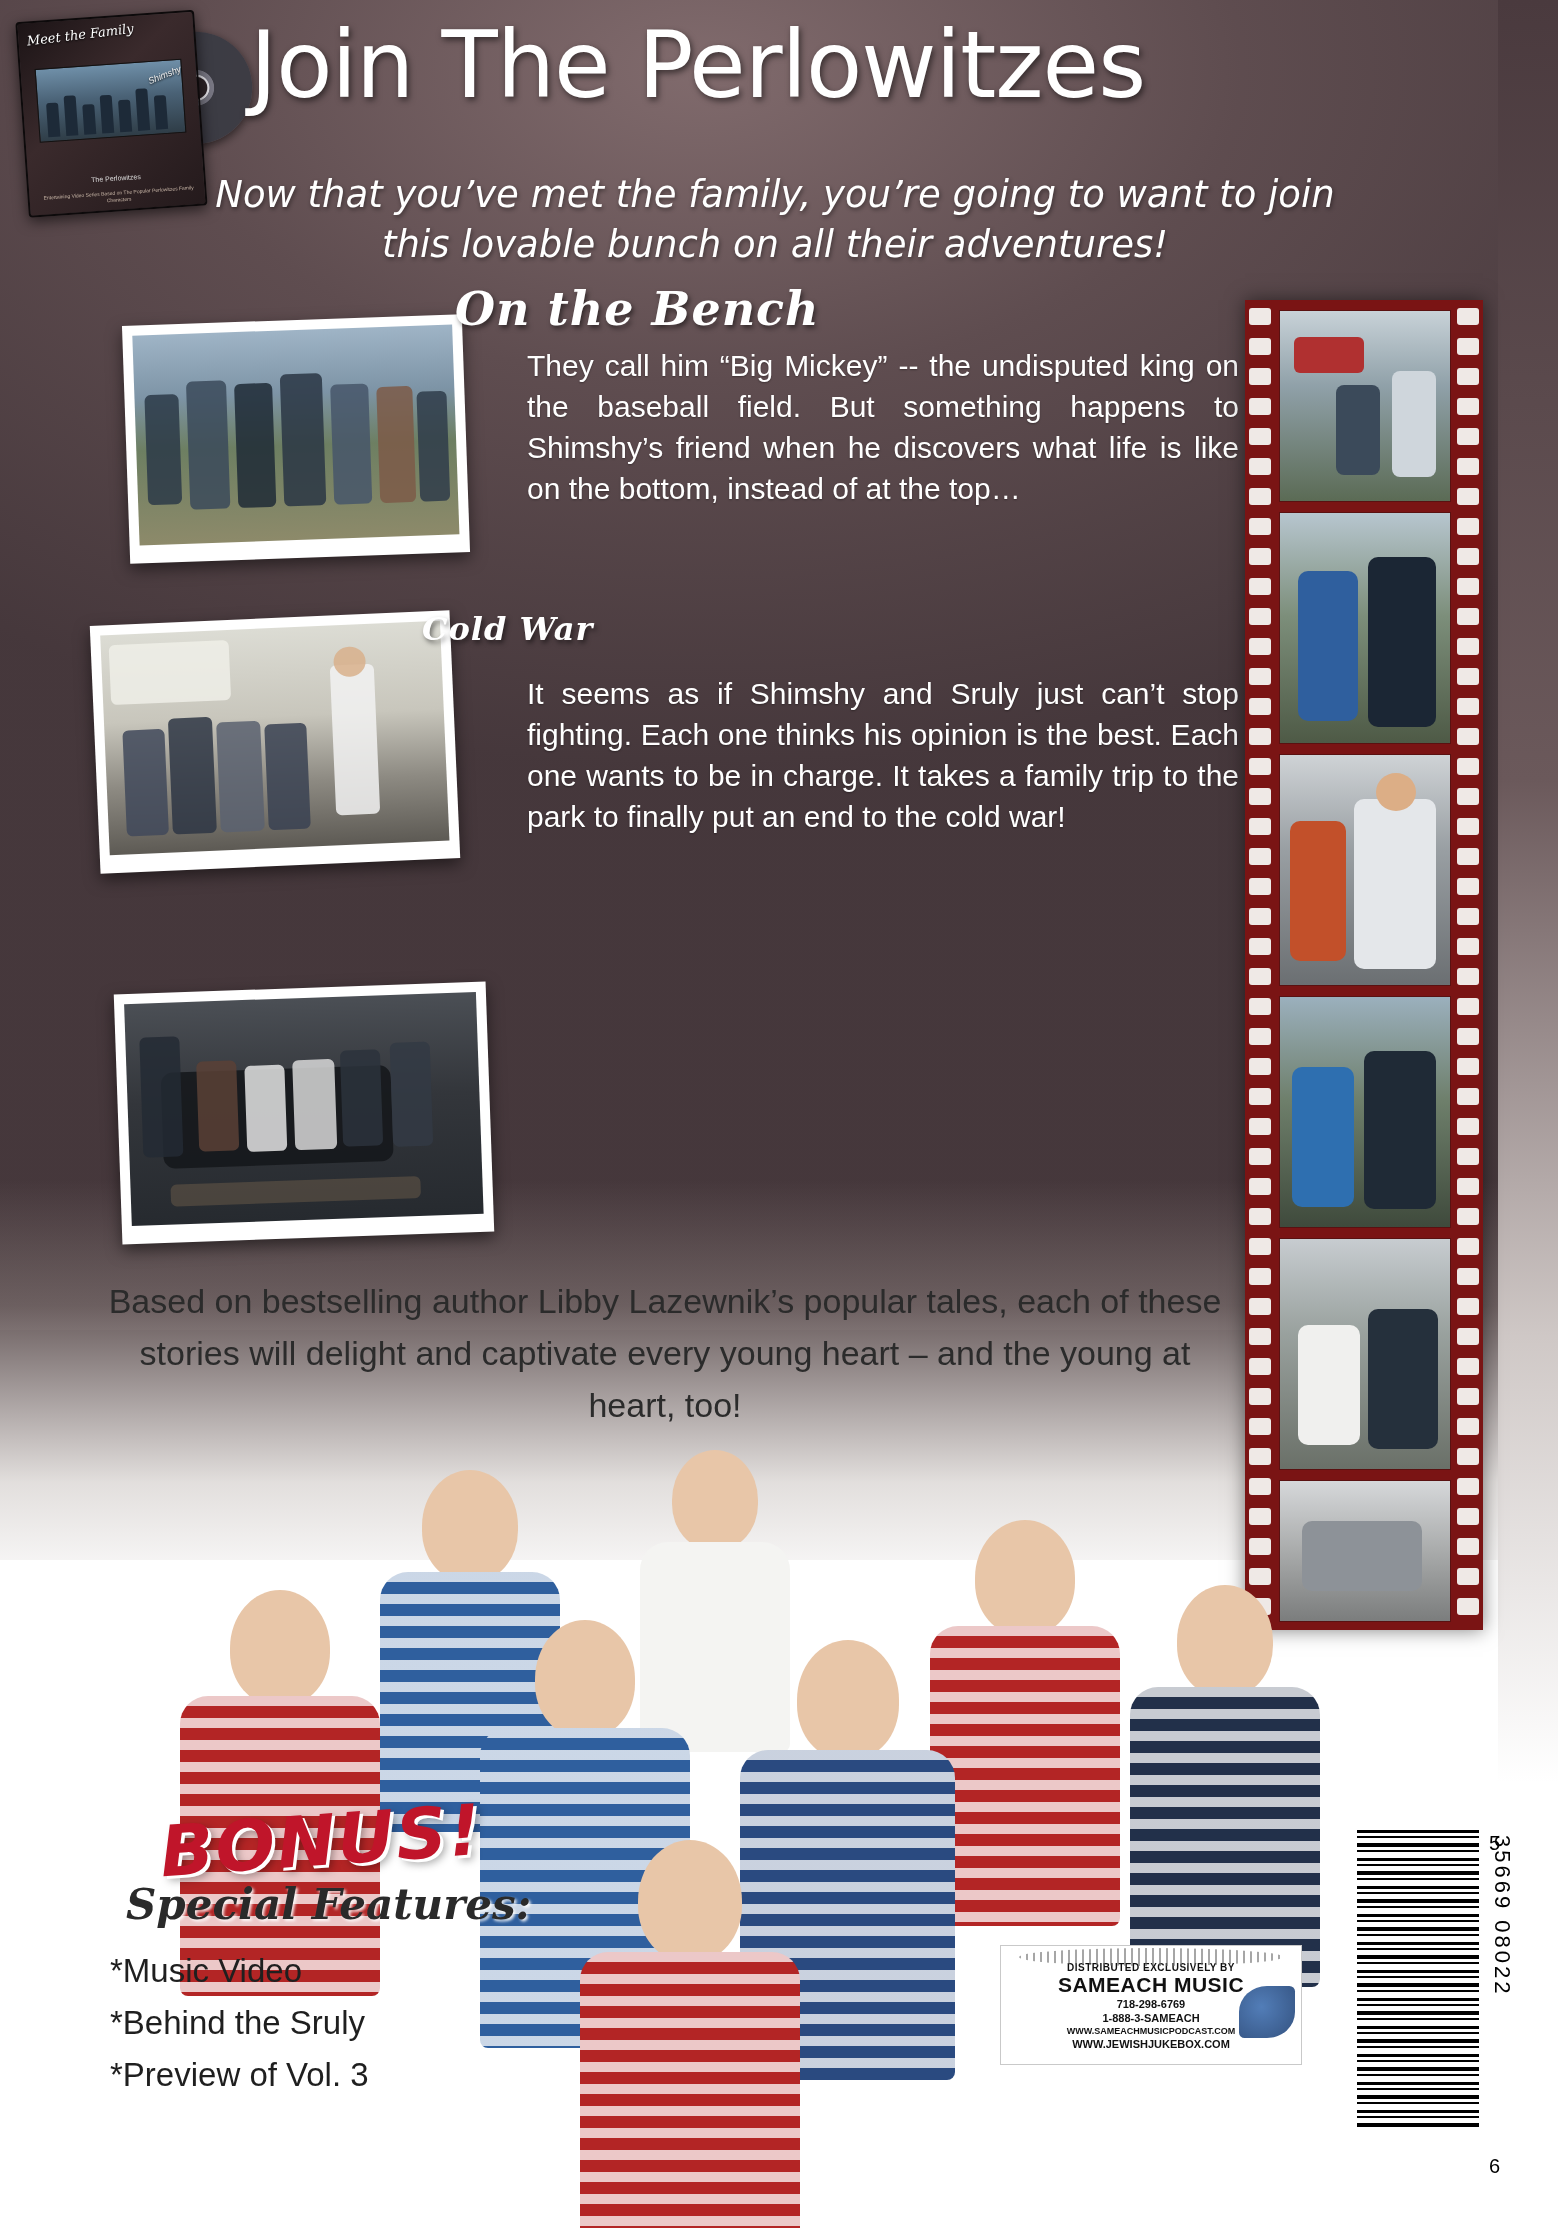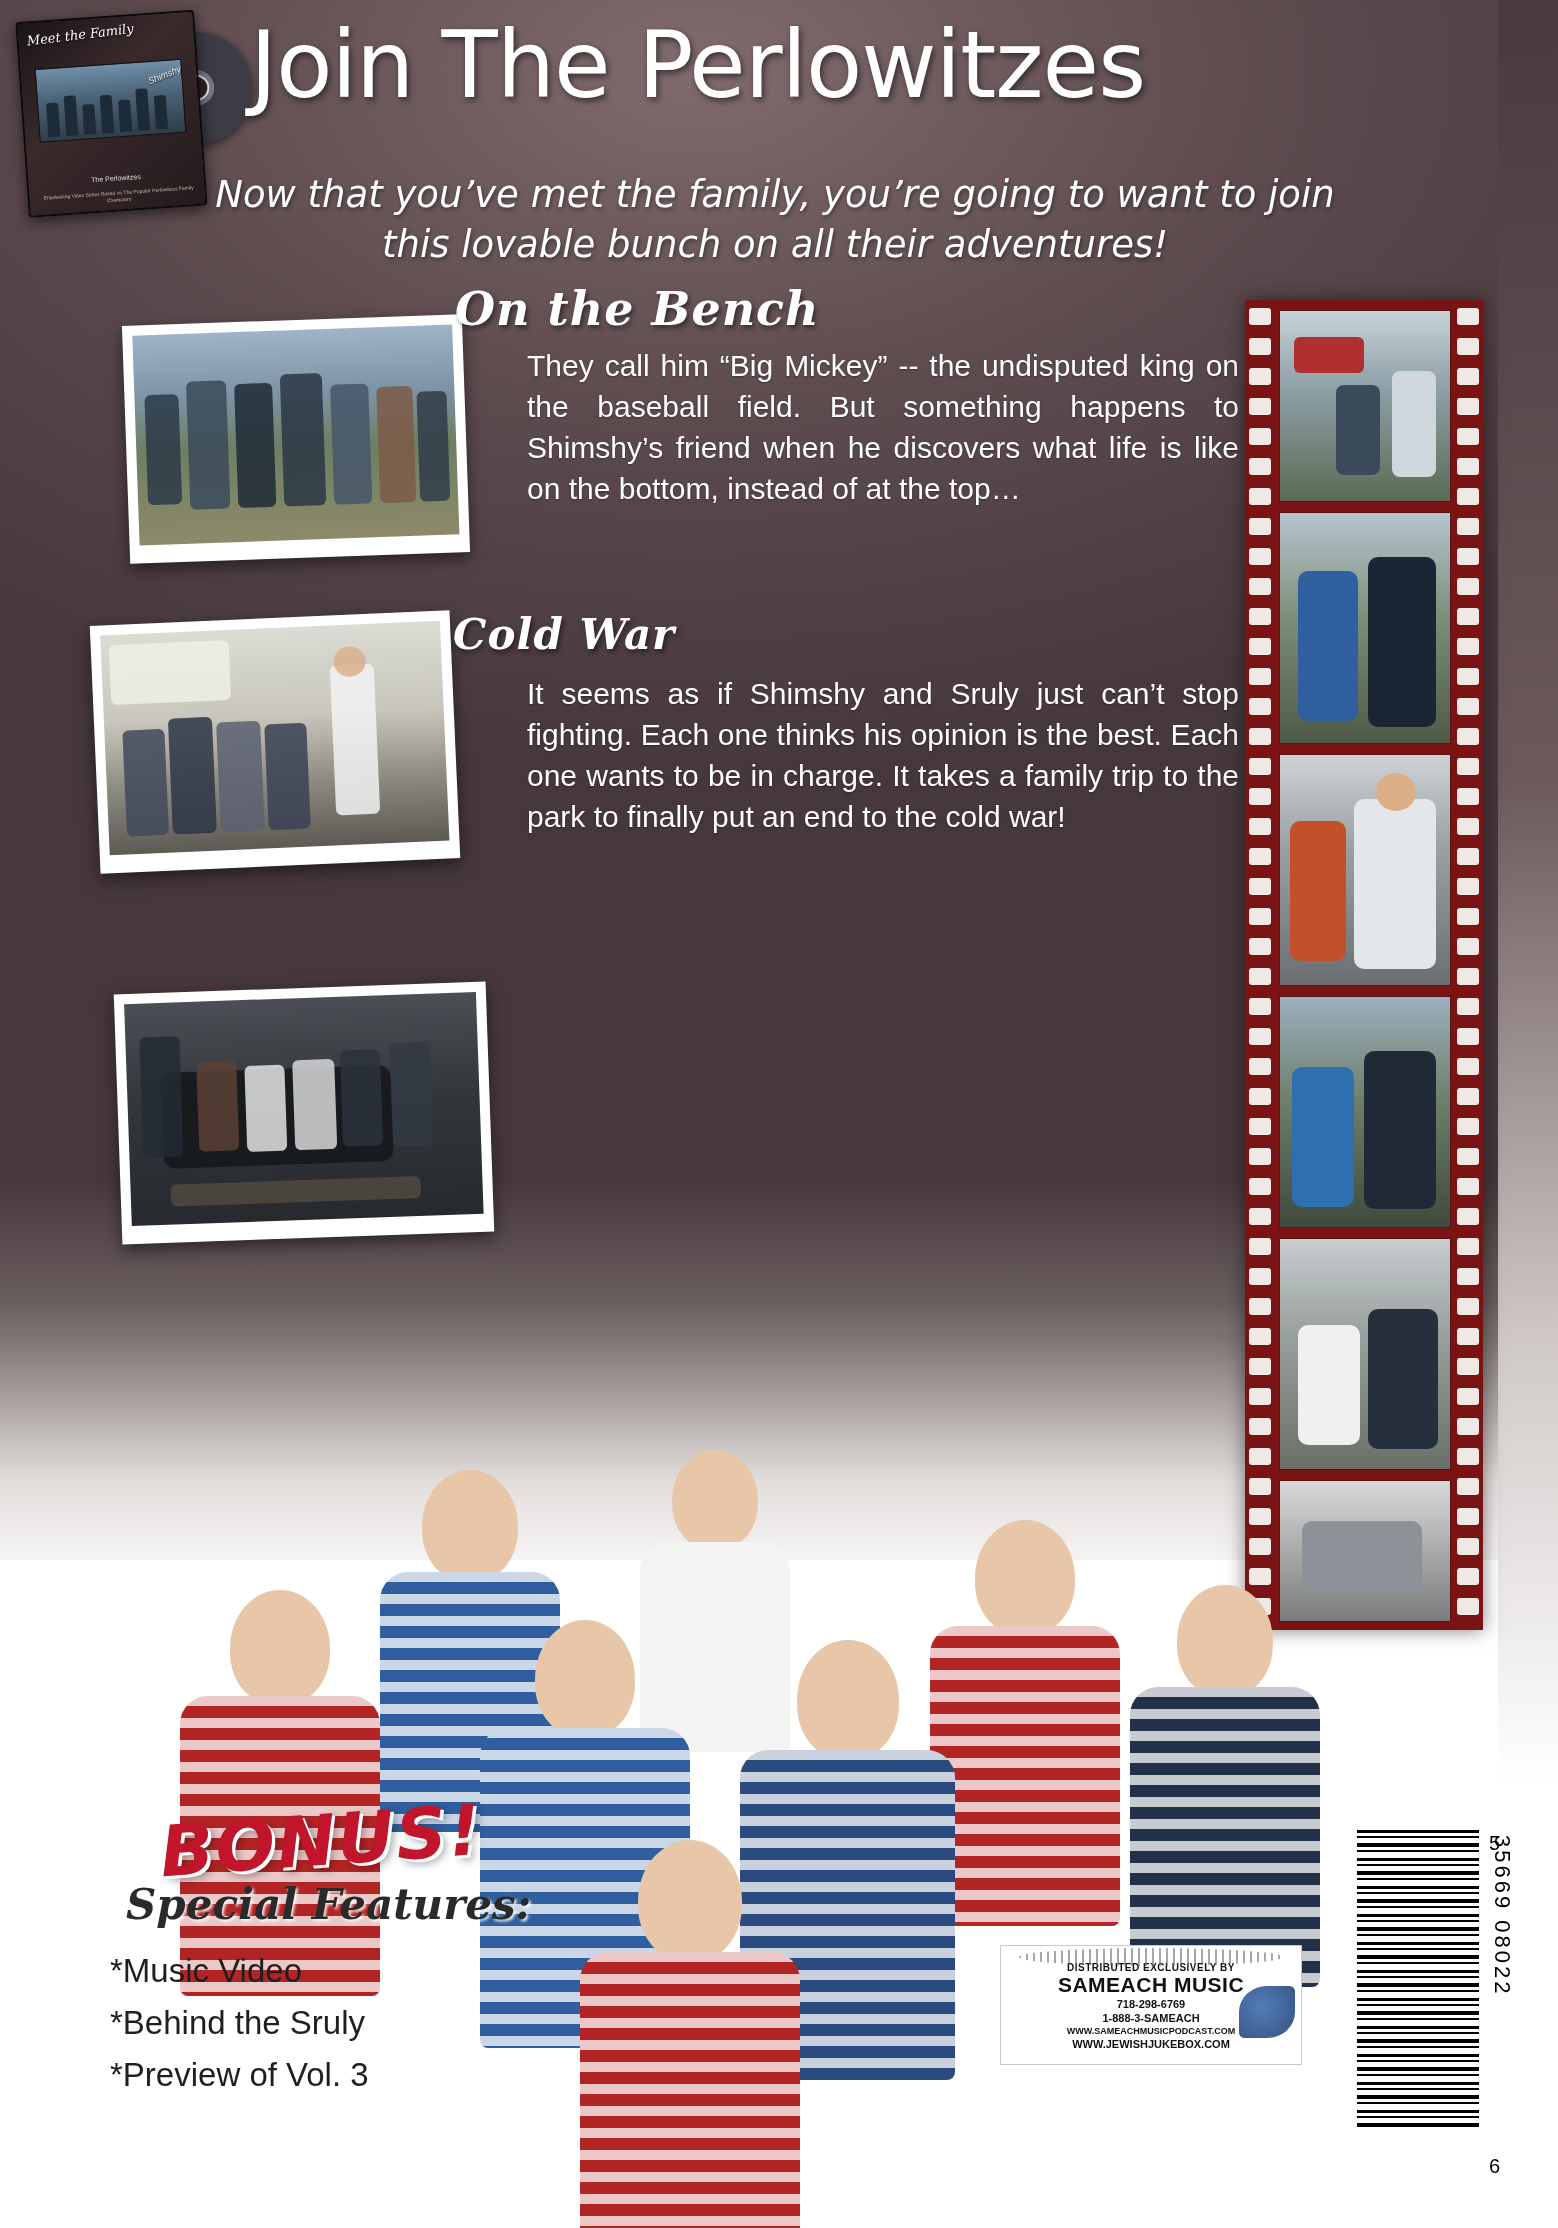--- a/index.html
+++ b/index.html
@@ -93,21 +93,21 @@
     text-shadow:1px 2px 4px rgba(0,0,0,.45);
   }
 
   
   .scripthead{
     position:absolute;font-family:"DejaVu Serif",serif;font-style:italic;font-weight:bold;
     color:#ffffff;text-shadow:2px 3px 5px rgba(0,0,0,.5);
     letter-spacing:1px;
   }
   #h-bench{left:455px;top:282px;font-size:46px;}
-  #h-cold{left:453px;top:610px;font-size:42px;}
+  #h-cold{left:422px;top:610px;font-size:32px;}
   #h-sruly{left:440px;top:930px;font-size:46px;}
 
   .para{
     position:absolute;color:#ffffff;font-size:30px;line-height:41px;
     text-align:justify;font-family:"Liberation Sans",sans-serif;
     text-shadow:0 1px 2px rgba(0,0,0,.35);
   }
   #p-bench{left:527px;top:345px;width:712px;}
   #p-cold{left:527px;top:673px;width:712px;}
   #p-sruly{left:527px;top:1022px;width:712px;}
@@ -416,20 +416,21 @@
     </div>
     <div class="frame" id="fr5" style="position:absolute;">
       <span class="blob" style="position:absolute;left:18px;top:86px;width:62px;height:120px;background:#f0f0ee;border-radius:10px;"></span>
       <span class="blob" style="position:absolute;left:88px;top:70px;width:70px;height:140px;background:#25303c;border-radius:10px;"></span>
     </div>
     <div class="frame" id="fr6" style="position:absolute;">
       <span class="blob" style="position:absolute;left:22px;top:40px;width:120px;height:70px;background:#8d9298;border-radius:10px;"></span>
     </div>
   </div>
 
+  <div class="basedon">Based on bestselling author Libby Lazewnik’s popular tales, each of these stories will delight and captivate every young heart – and the young at heart, too!</div>
 
   <div class="family">
 
     <div class="kid" style="left:380px;top:30px;">
       <div class="head" style="width:96px;height:112px;margin:0 auto;"></div>
       <div class="body stripes" style="width:180px;height:260px;margin:-10px auto 0;background-color:#2f5f9e;"></div>
     </div>
     <div class="kid" style="left:640px;top:10px;">
       <div class="head" style="width:86px;height:100px;margin:0 auto;"></div>
       <div class="body" style="width:150px;height:210px;margin:-8px auto 0;background:#f4f4f2;"></div>

